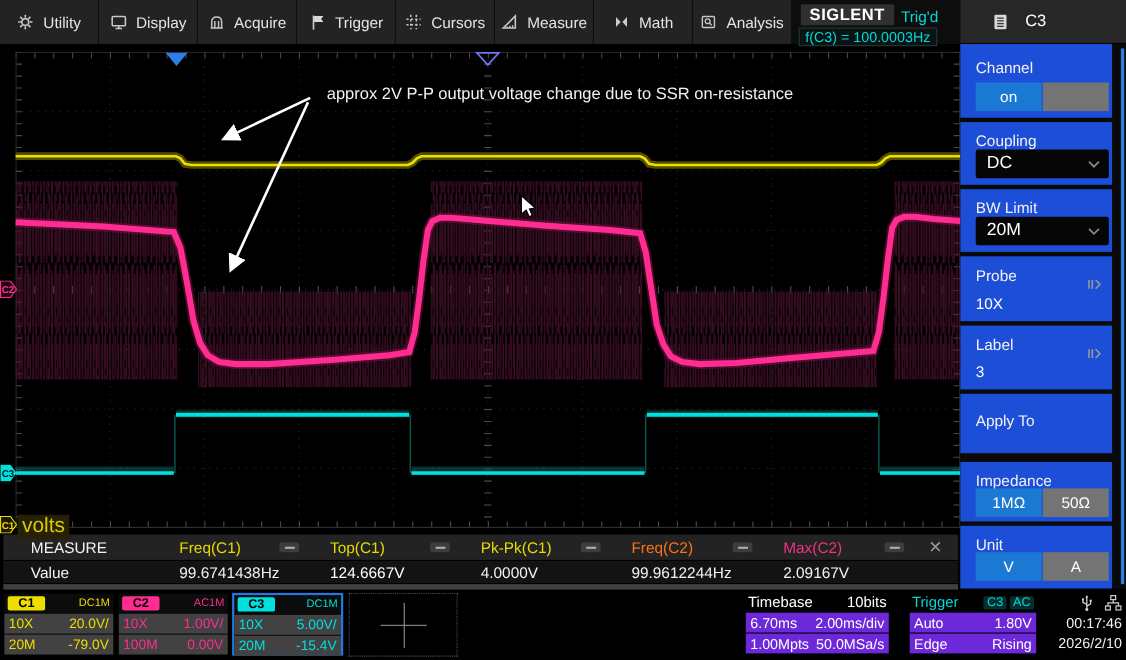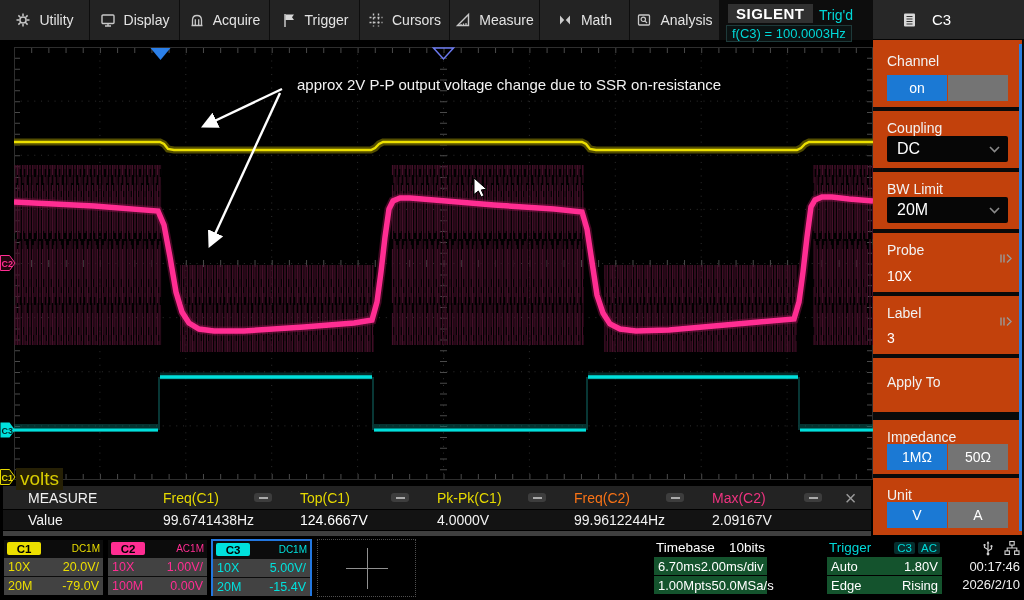--- a/index.html
+++ b/index.html
@@ -14,21 +14,21 @@
   .logo{position:absolute;left:8px;top:4px;background:#303030;color:#ffffff;font-weight:bold;
         font-size:15px;letter-spacing:.5px;padding:1px 8px;}
   .trigd{position:absolute;left:99px;top:7px;color:#00d8d8;font-size:14px;}
   .freqbox{position:absolute;left:6px;top:25px;border:1px solid #1e3a3a;background:#0b1313;
            color:#00d8d8;font-size:13px;padding:0 5px;white-space:nowrap;}
   .panel-header{position:absolute;left:873px;top:0;width:151px;height:40px;background:#272727;
                 display:flex;align-items:center;gap:16px;padding-left:30px;box-sizing:border-box;
                 color:#fff;font-size:15px;border-bottom:1px solid #050505;}
   
   .sidebar{position:absolute;left:873px;top:40px;width:151px;height:495px;background:#0a0a0a;}
-  .sec{position:absolute;left:0;width:149px;background:#c2410c;}
+  .sec{position:absolute;left:0;width:138px;background:#1d4ed8;}
   .sec .lbl{position:absolute;left:14px;top:9px;color:#f2f2f2;font-size:14px;}
   .sec-channel{top:0;height:67px}
   .sec-coupling{top:71px;height:57px}
   .sec-bw{top:132px;height:57px}
   .sec-probe{top:193px;height:59px}
   .sec-labelf{top:256px;height:58px}
   .sec-apply{top:318px;height:54px}
   .sec-imped{top:380px;height:54px}
   .sec-unit{top:438px;height:57px}
   .sec-channel .lbl{top:13px;}
@@ -74,24 +74,24 @@
   .ch1{left:3px}.ch2{left:107px}.ch3{left:211px}
   .ch-head{height:17px;display:flex;align-items:center;justify-content:space-between;padding:0 3px;}
   .ch-badge{width:34px;height:13px;border-radius:2px;background:var(--chc);color:#000;font-size:11.5px;
             font-weight:bold;display:flex;align-items:center;justify-content:center;}
   .ch-coup{color:var(--chc);font-size:10px;}
   .ch-row{height:18px;background:#424242;margin-top:1px;display:flex;justify-content:space-between;
           align-items:center;padding:0 4px;color:var(--chc);font-size:12.5px;}
   .addbox{position:absolute;left:317px;top:539px;width:97px;height:56px;border:1px dotted #4f4f4f;}
   .addbox .hline{position:absolute;left:28px;top:28px;width:42px;height:1px;background:#909090;}
   .addbox .vline{position:absolute;left:49px;top:8px;width:1px;height:41px;background:#909090;}
-  .tbpanel{position:absolute;left:654px;top:539px;width:113px;height:57px;}
+  .tbpanel{position:absolute;left:678px;top:539px;width:130px;height:57px;}
   .tb-head{height:17px;display:flex;justify-content:space-between;align-items:center;color:#fff;
            padding:0 2px;font-size:13.5px;}
-  .tb-row{height:18px;background:#14532d;margin-top:1px;display:flex;justify-content:space-between;
+  .tb-row{height:18px;background:#6d28d9;margin-top:1px;display:flex;justify-content:space-between;
           align-items:center;padding:0 4px;color:#fff;font-size:13px;}
   .trpanel{position:absolute;left:827px;top:539px;width:115px;height:57px;}
   .tr-title{color:#00d8d8;font-size:13.5px;}
   .tr-badges{display:flex;gap:3px;}
   .tr-badge{background:#062e2e;color:#00d8d8;font-size:11.5px;padding:0 3px;border-radius:2px;}
   .clock{position:absolute;left:944px;top:539px;width:78px;height:57px;color:#f0f0f0;font-size:13px;}
   .clock-row{height:18px;display:flex;align-items:center;justify-content:flex-end;gap:10px;padding-right:2px;}
 </style>
 </head>
 <body>

